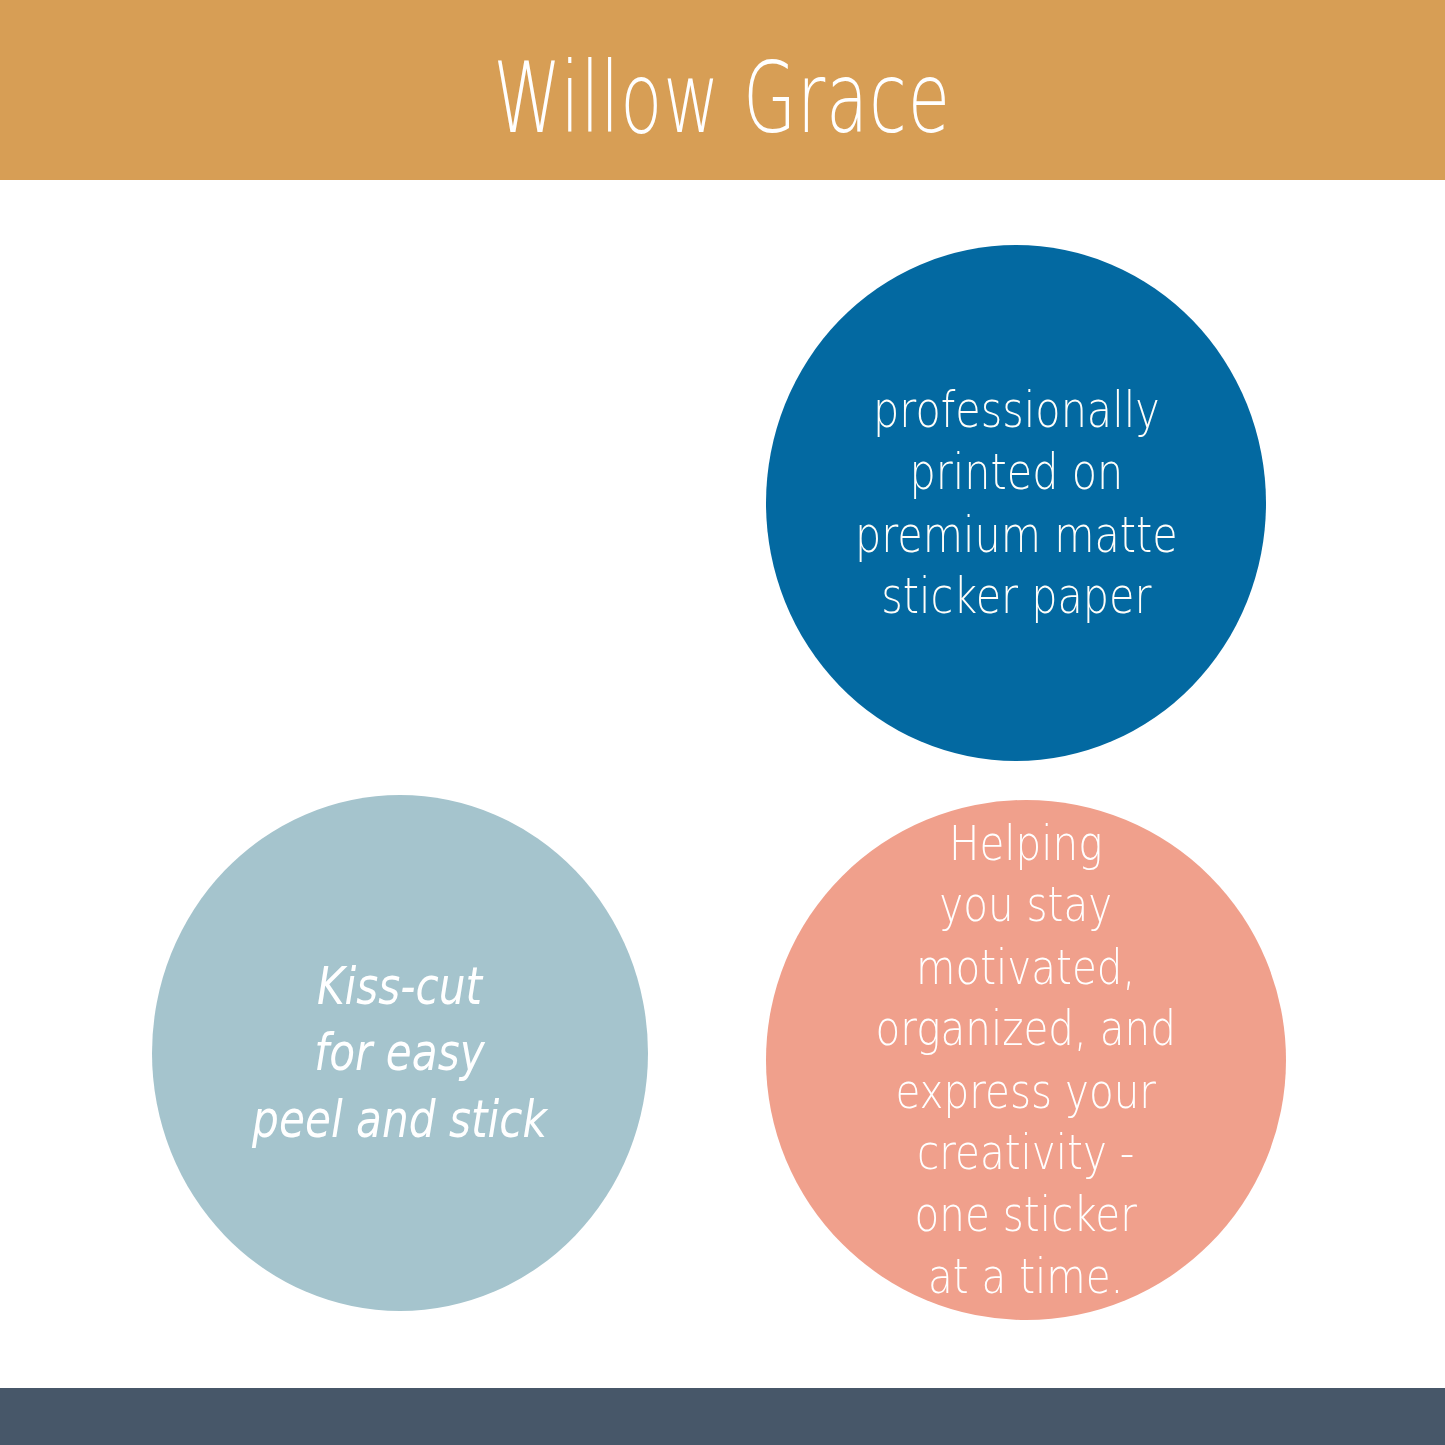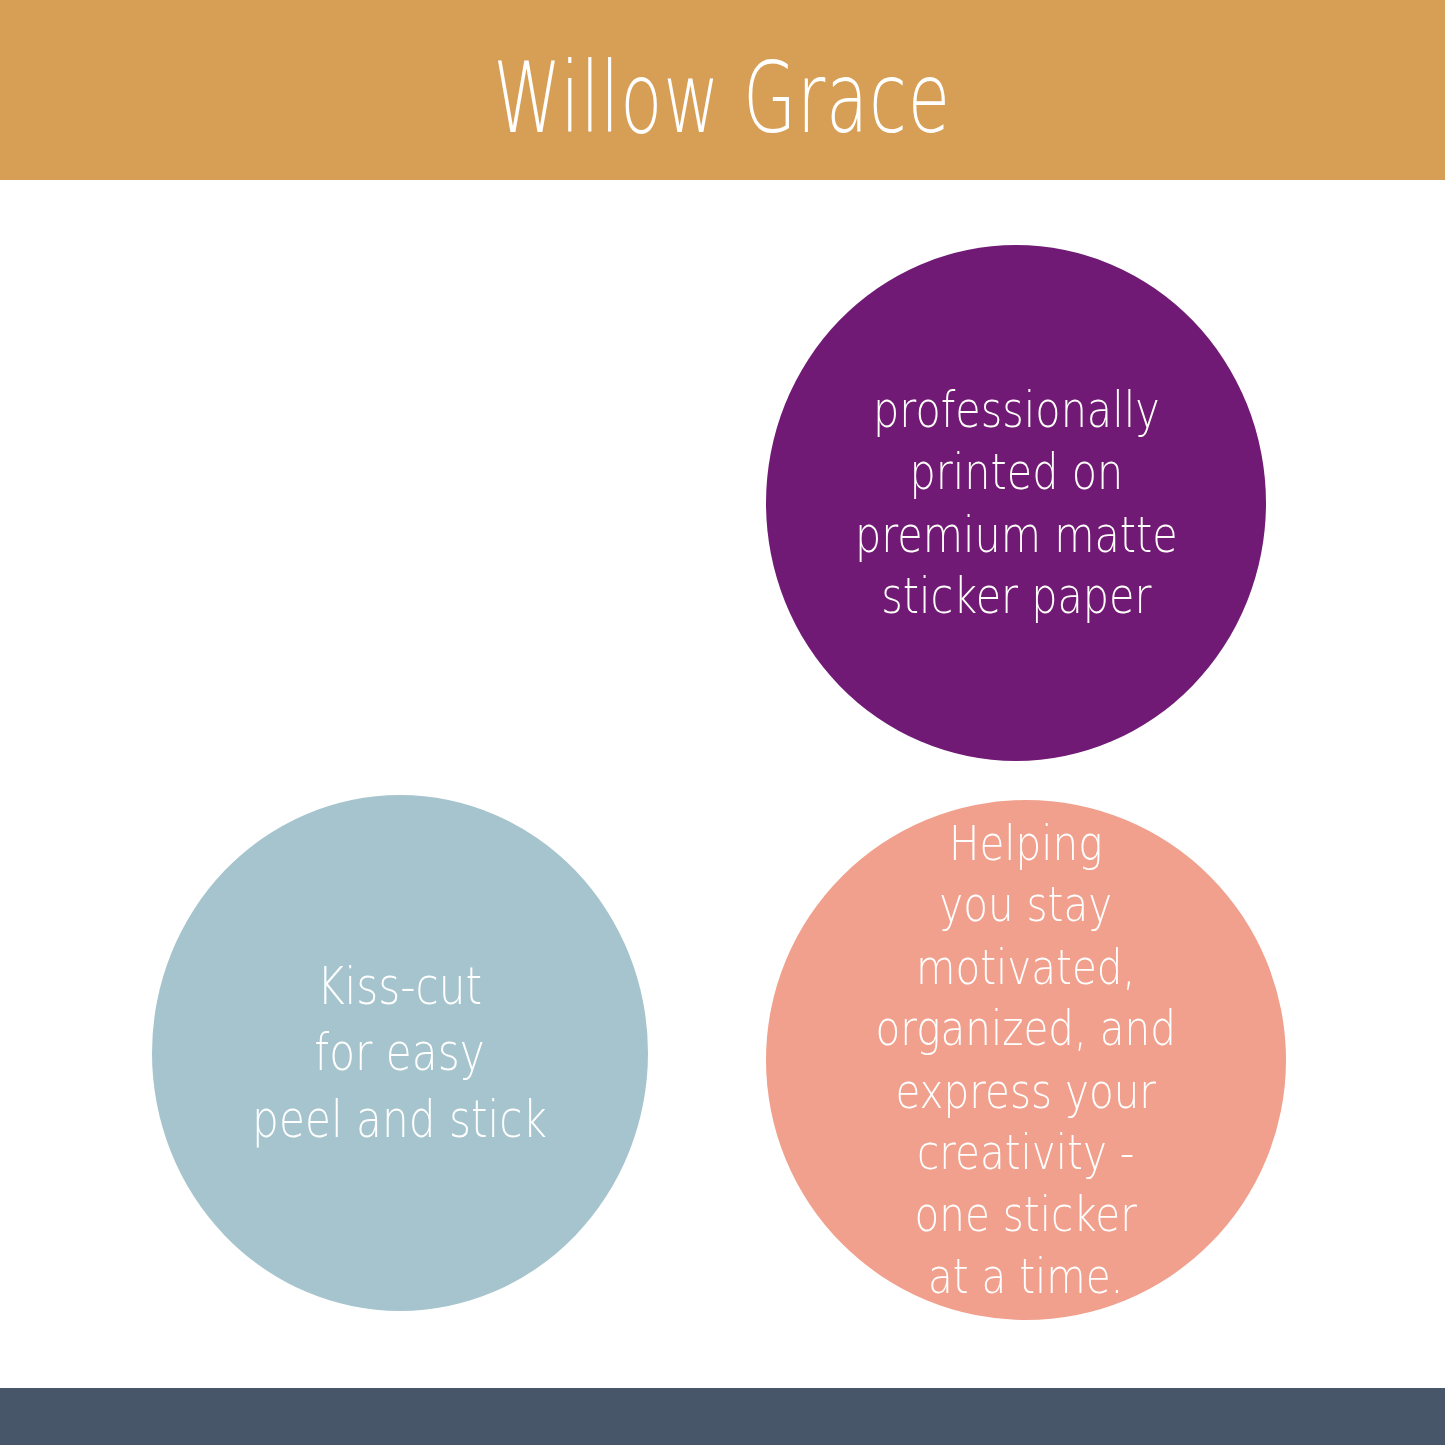--- a/index.html
+++ b/index.html
@@ -90,34 +90,35 @@
     font-size: 49px;
     line-height: 1.22;
     color: #fdfdf3;
   }
 
   .circle-orange {
     left: 766px;
     top: 65px;
     width: 500px;
     height: 516px;
-    background: #701a75;
+    background: #0369a1;
   }
   .circle-orange .circle-text {
     font-size: 47px;
     line-height: 1.25;
     color: #fffefa;
   }
 
   .circle-blue {
     left: 152px;
     top: 615px;
     width: 496px;
     height: 516px;
     background: #a5c4cd;
+    font-style: italic;
   }
   .circle-blue .circle-text {
     font-size: 48px;
     line-height: 1.30;
     color: #ffffff;
   }
 
   .circle-coral {
     left: 766px;
     top: 620px;

